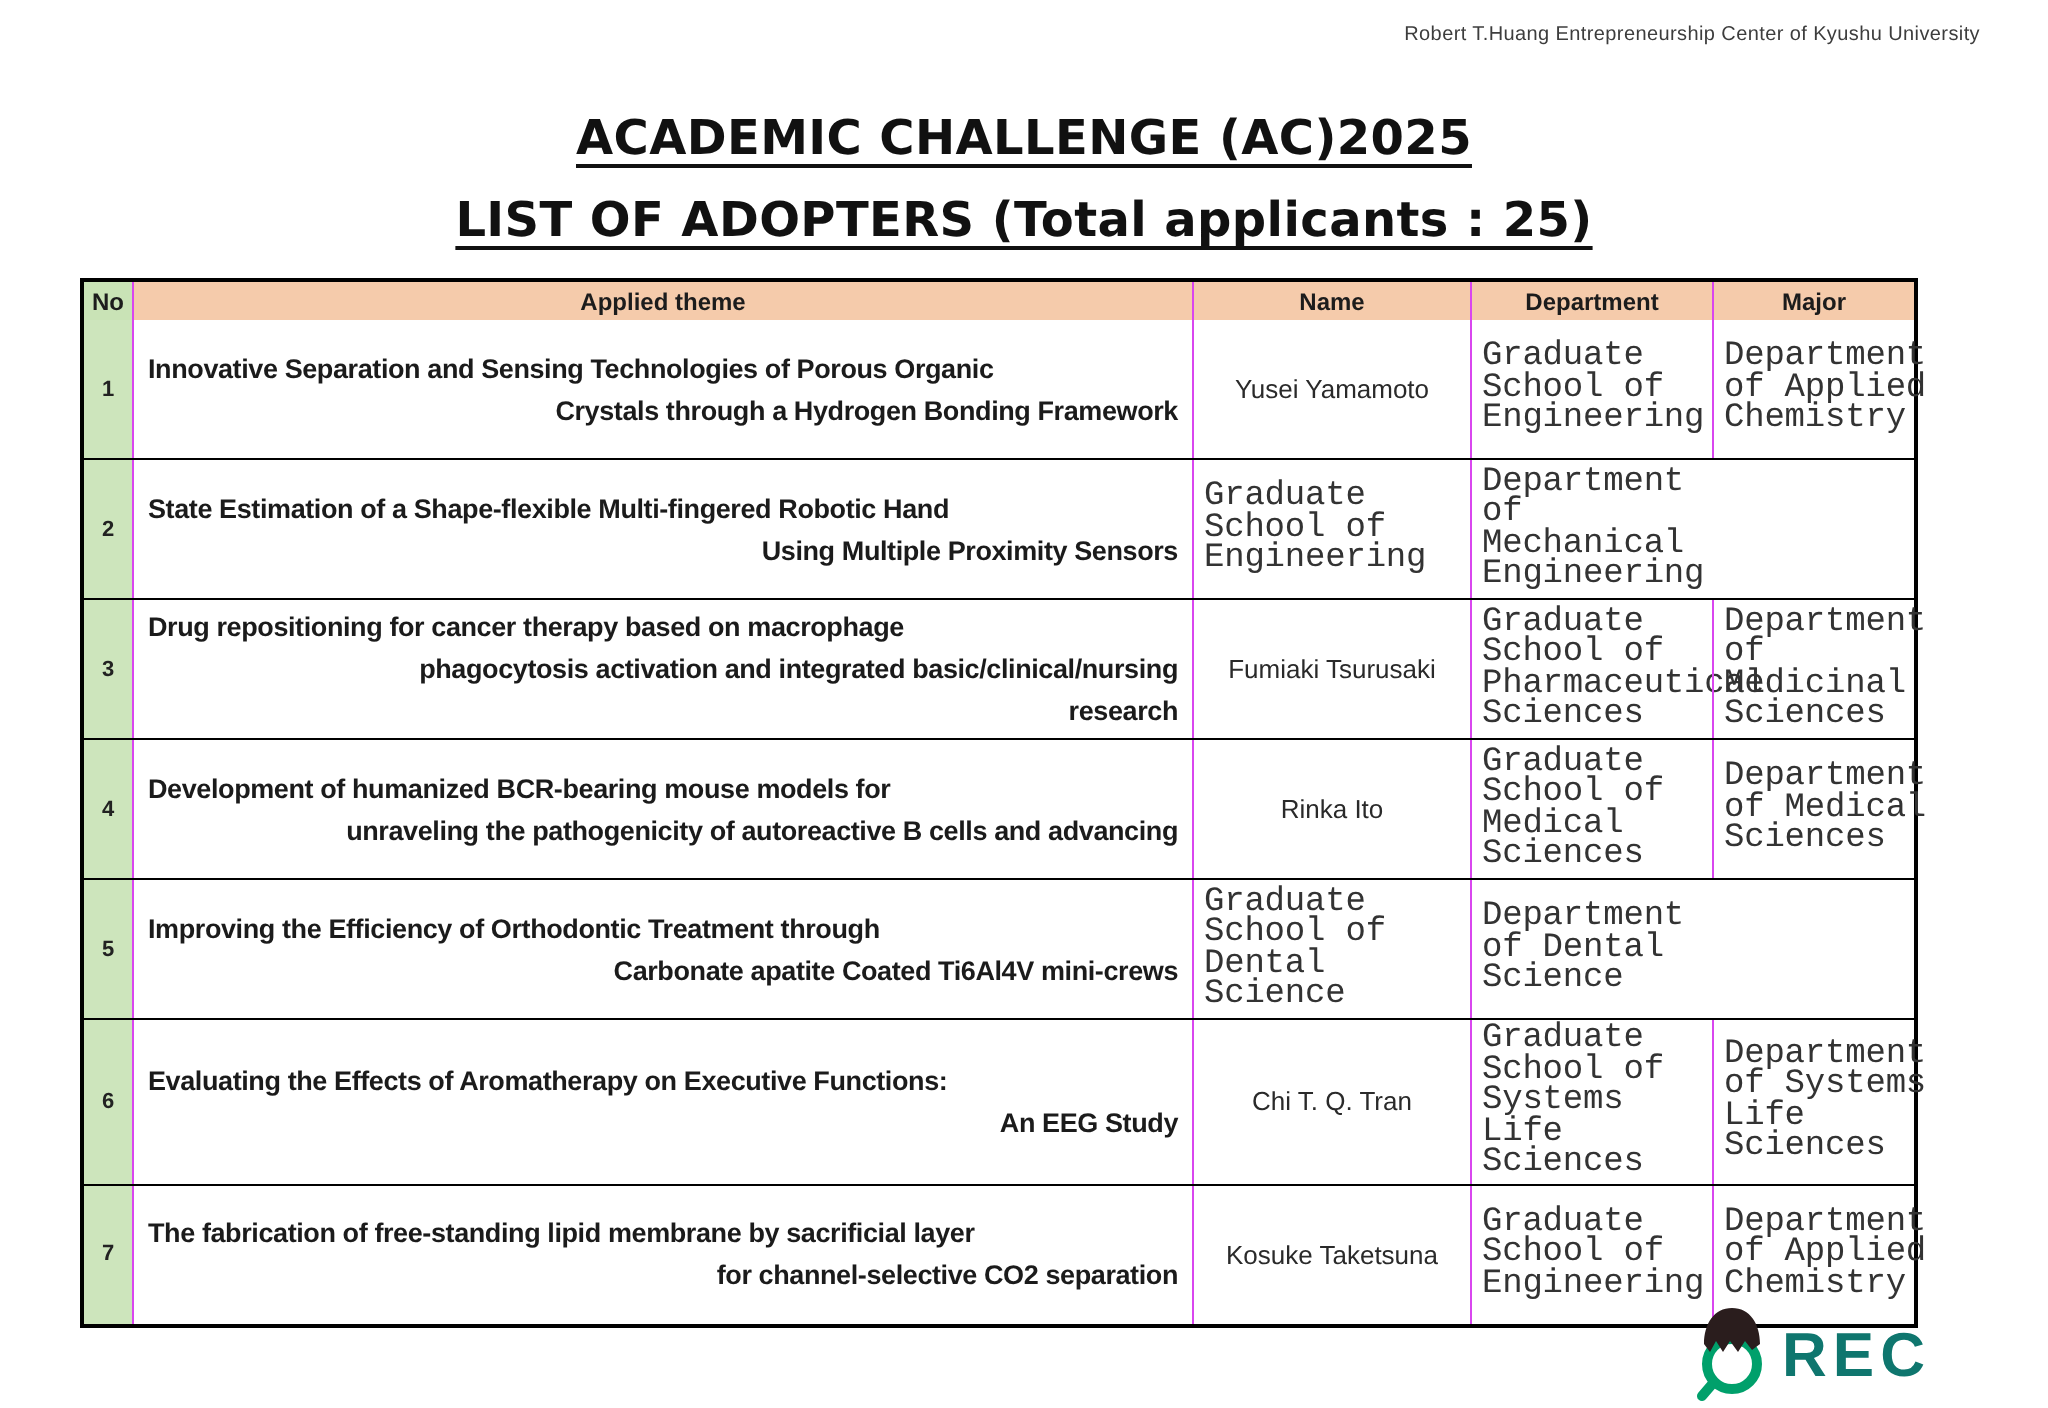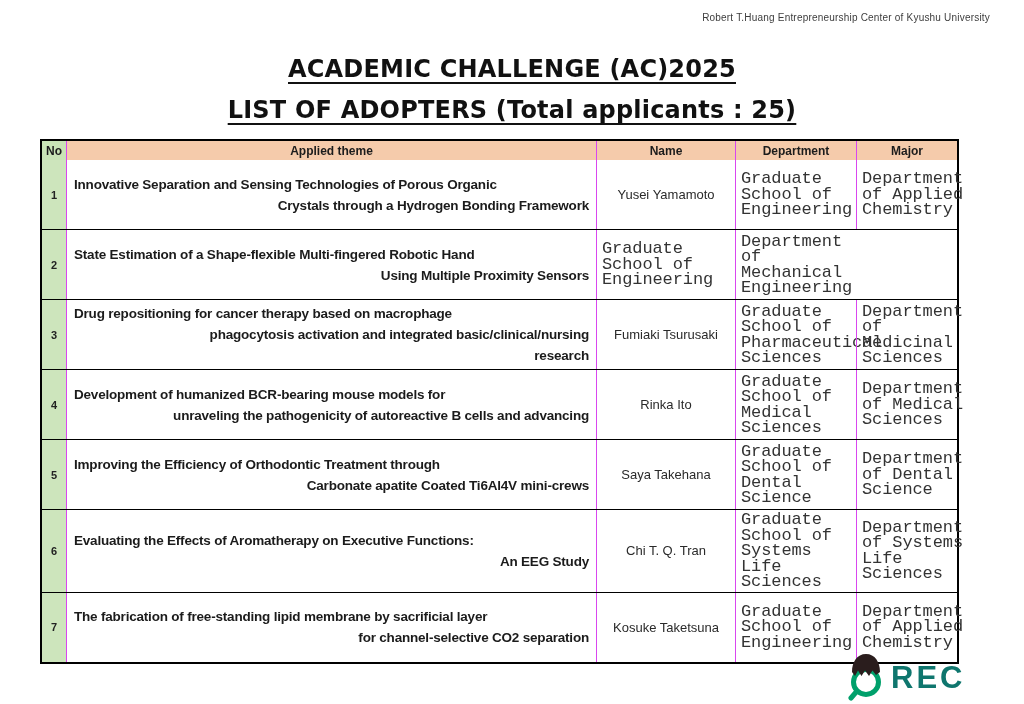--- a/index.html
+++ b/index.html
@@ -154,23 +154,20 @@
         </div>
       </div>
       <div class="trow">
         <div class="tcell no-cell">
           <span>5</span>
         </div>
         <div class="tcell theme-cell">
           <div class="theme-line first">Improving the Efficiency of Orthodontic Treatment through</div>
           <div class="theme-line rest">Carbonate apatite Coated Ti6Al4V mini-crews</div>
         </div>
-        <div class="tcell name-cell">
-          <span>Saya Takehana</span>
-        </div>
         <div class="tcell dept-cell">
           <span>Graduate School of Dental Science</span>
         </div>
         <div class="tcell major-cell">
           <span>Department of Dental Science</span>
         </div>
       </div>
       <div class="trow">
         <div class="tcell no-cell">
           <span>6</span>

